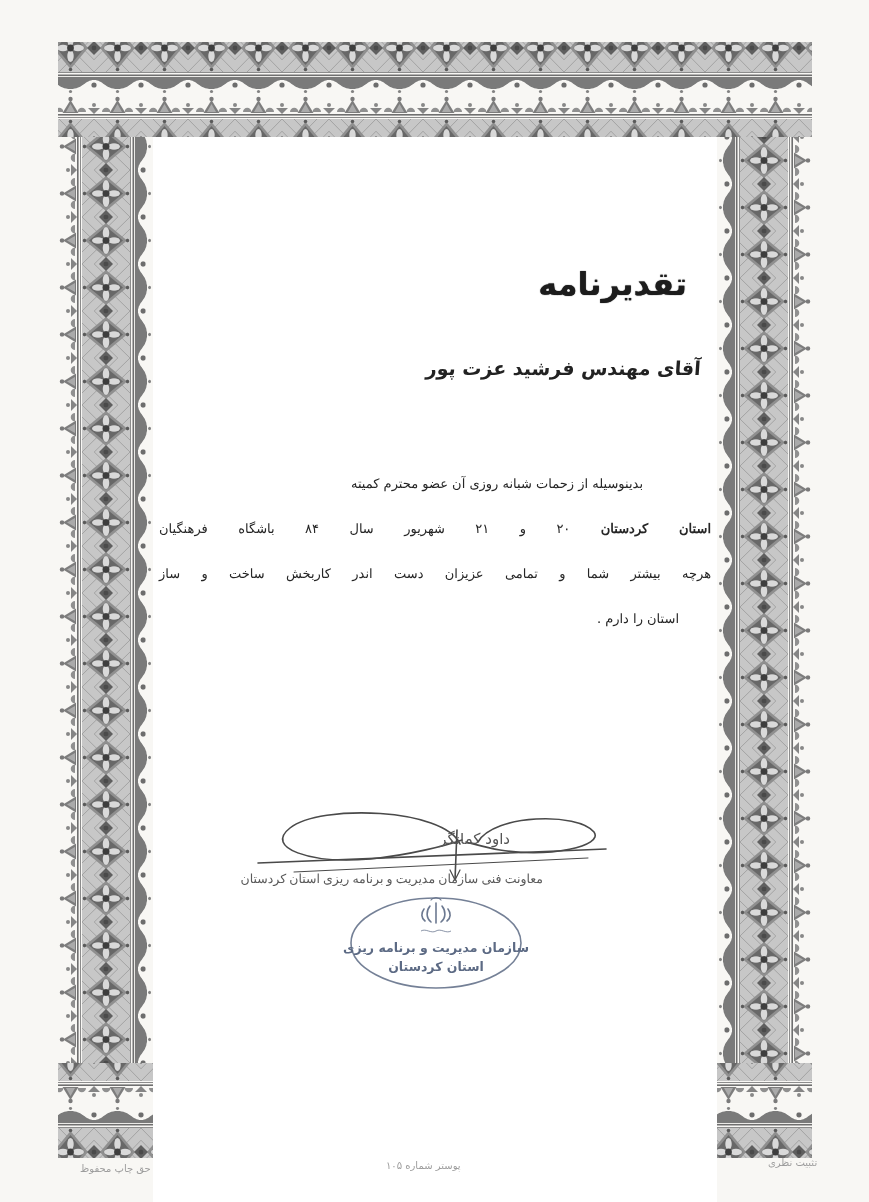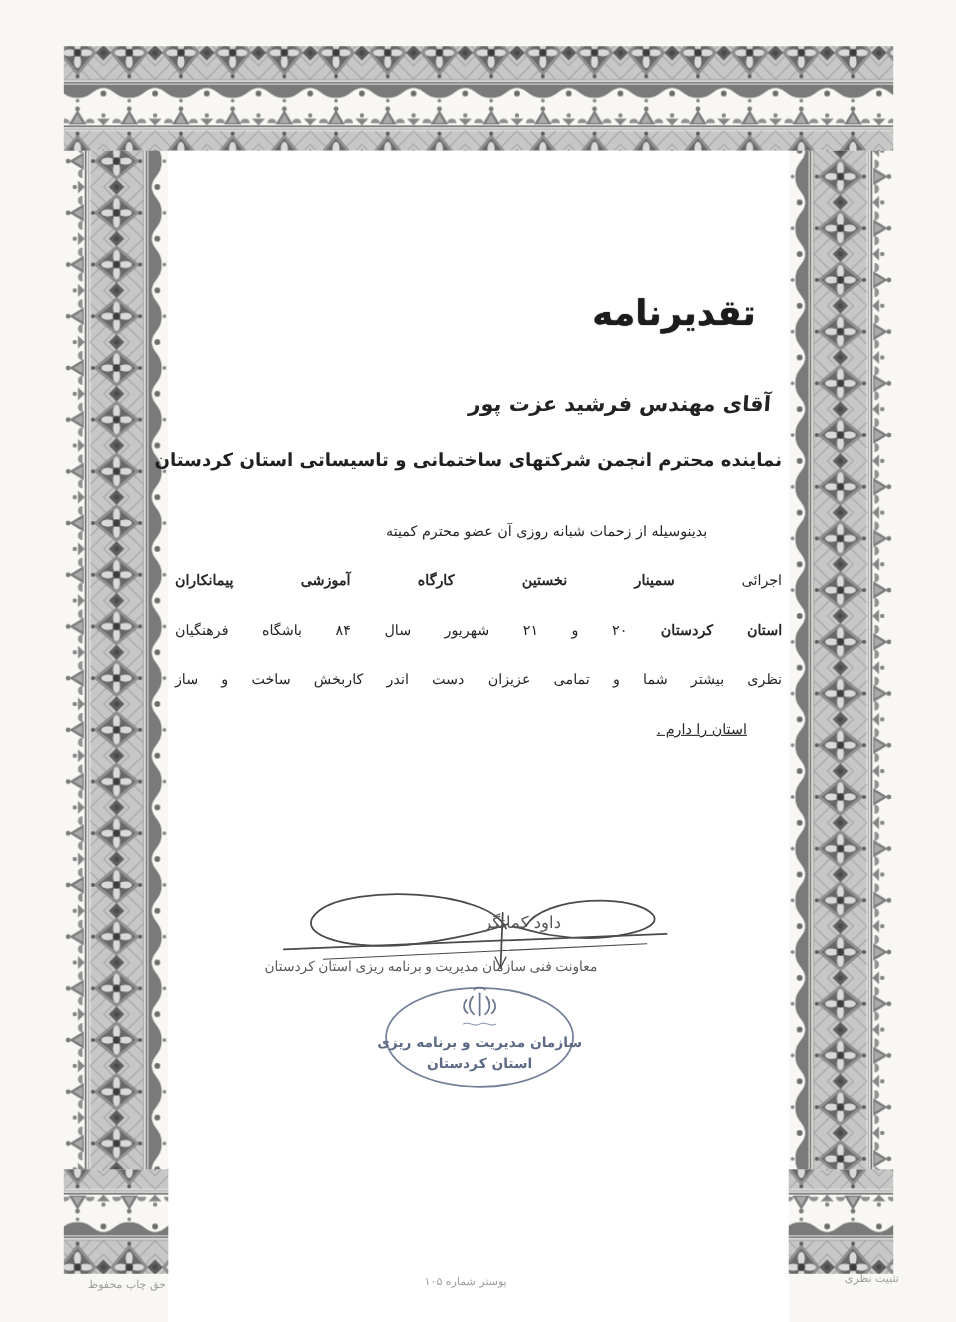--- a/index.html
+++ b/index.html
@@ -32,21 +32,21 @@
     font-size:16.5px; font-weight:bold; color:#1f1f1f;
     text-align:right; white-space:nowrap;
   }
   .body-block {
     position:absolute; top:324px; right:6px; left:6px;
     font-family:"DejaVu Serif", serif;
     font-size:13px; color:#262626;
   }
   .body-line { height:45px; line-height:45px; text-align:justify; text-align-last:justify; white-space:nowrap; }
   .body-line.first { padding-right:68px; text-align-last:right; }
-  .body-line.last  { text-align-last:right; padding-right:32px;text-decoration:underline; }
+  .body-line.last  { text-align-last:right; padding-right:32px; }
   .sig-svg   { position:absolute; left:95px;  top:655px; }
   .sig-title {
     position:absolute; left:112px; top:734px; width:278px;
     font-size:12.5px; color:#5a5a5a; text-align:center; white-space:nowrap;
     direction:rtl;
     font-family:Liberation Serif, serif;
   }
   .stamp-svg { position:absolute; left:160px; top:752px; }
   .footer-note {
     position:absolute; font-size:10px; color:#9d9d9d; direction:rtl; white-space:nowrap;
@@ -116,27 +116,25 @@
     <rect x="0" y="0" width="926" height="95" fill="url(#lace)"></rect>
   </g>
 </svg>
 
 <div class="panel">
 
   <div class="title">تقدیرنامه</div>
 
   <div class="recipient-name">آقای مهندس فرشید عزت پور</div>
 
-  <div class="recipient-role">نماینده محترم انجمن شرکتهای ساختمانی و تاسیساتی  استان کردستان</div>
 
   <div class="body-block">
     <div class="body-line first">بدینوسیله از زحمات شبانه روزی آن عضو محترم کمیته</div>
-    <div class="body-line"><span>اجرائی </span><b>سمینار نخستین کارگاه آموزشی پیمانکاران</b></div>
     <div class="body-line"><b>استان کردستان</b><span> ۲۰ و ۲۱ شهریور سال ۸۴ باشگاه فرهنگیان</span></div>
-    <div class="body-line">نظری بیشتر شما و تمامی عزیزان دست اندر کاربخش ساخت و ساز</div>
+    <div class="body-line">هرچه بیشتر شما و تمامی عزیزان دست اندر کاربخش ساخت و ساز</div>
     <div class="body-line last">استان را دارم .</div>
   </div>
 
   <svg class="sig-svg" width="370" height="105" viewBox="0 0 370 105" xmlns="http://www.w3.org/2000/svg">
     <g stroke="#4a4a4a" stroke-width="1.6" fill="none" stroke-linecap="round">
       <path d="M212 52 C196 16 72 12 42 36 C16 56 62 72 122 67 C162 63 200 53 214 48"></path>
       <path d="M230 50 C246 22 330 20 346 40 C356 54 302 66 252 58 C240 56 226 52 218 50"></path>
       <path d="M10 71 L358 57"></path>
       <path d="M46 80 L340 66" stroke-width="1"></path>
       <path d="M209 38 L207 88"></path>

